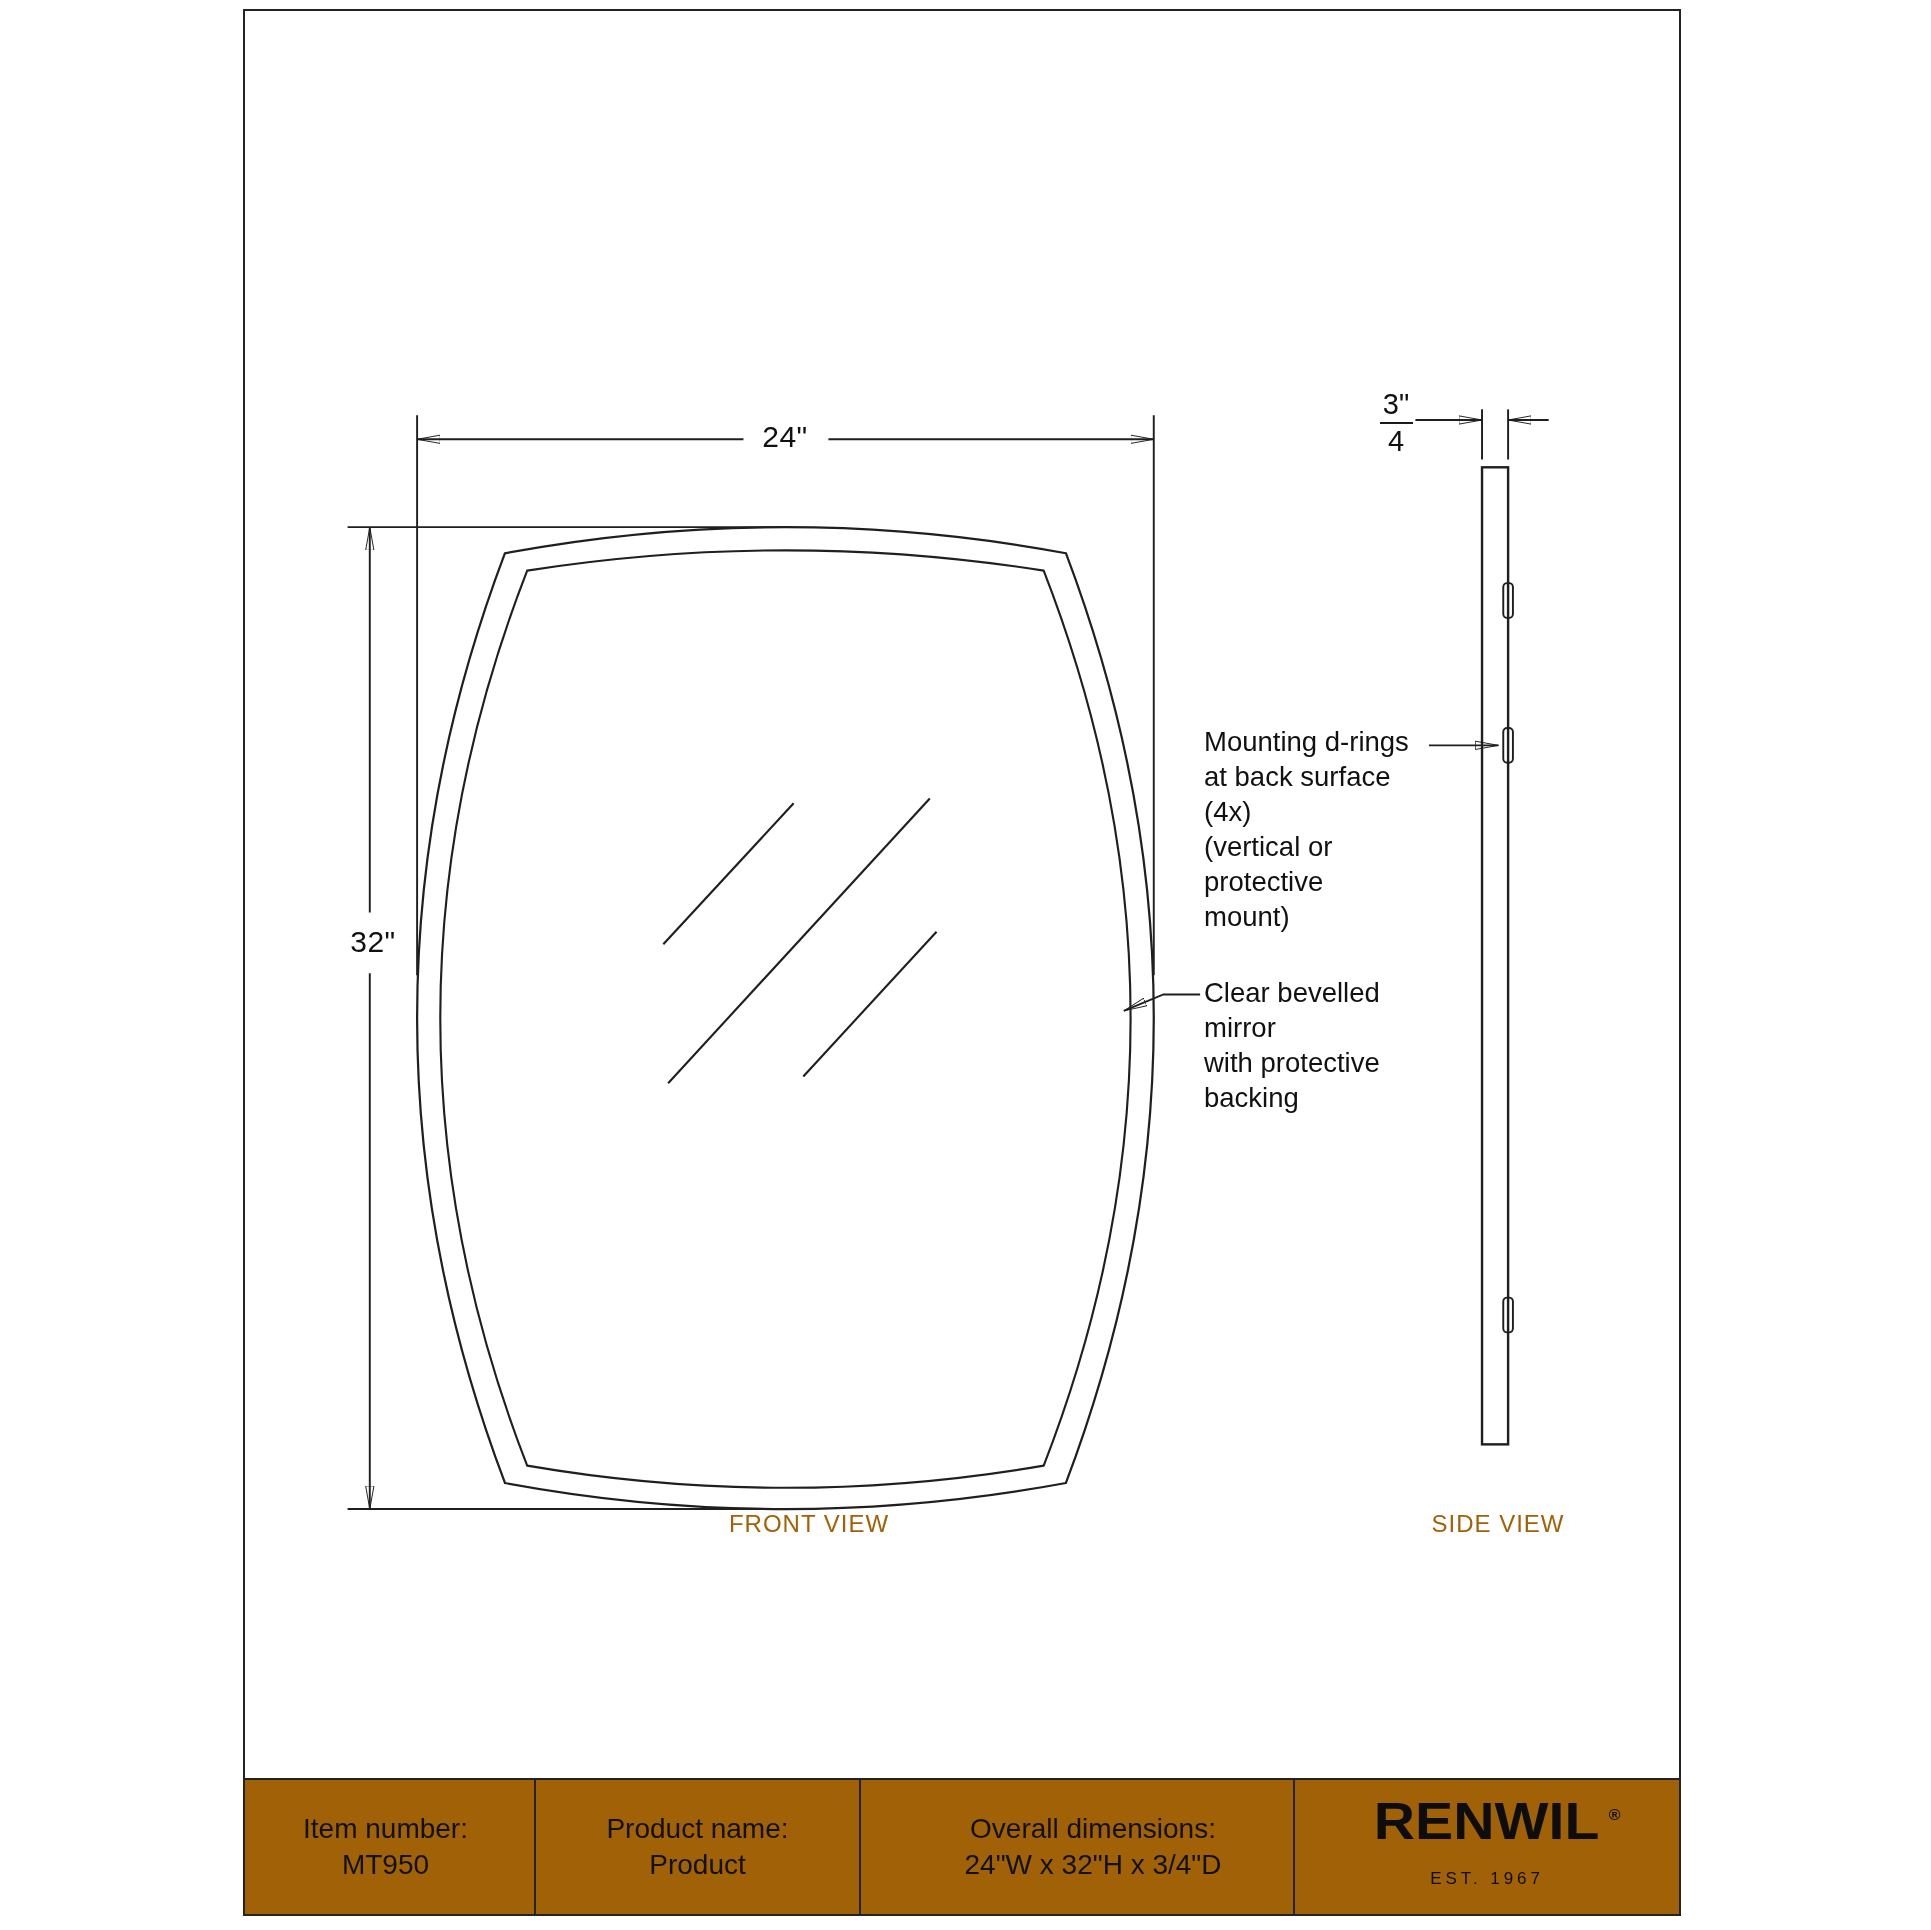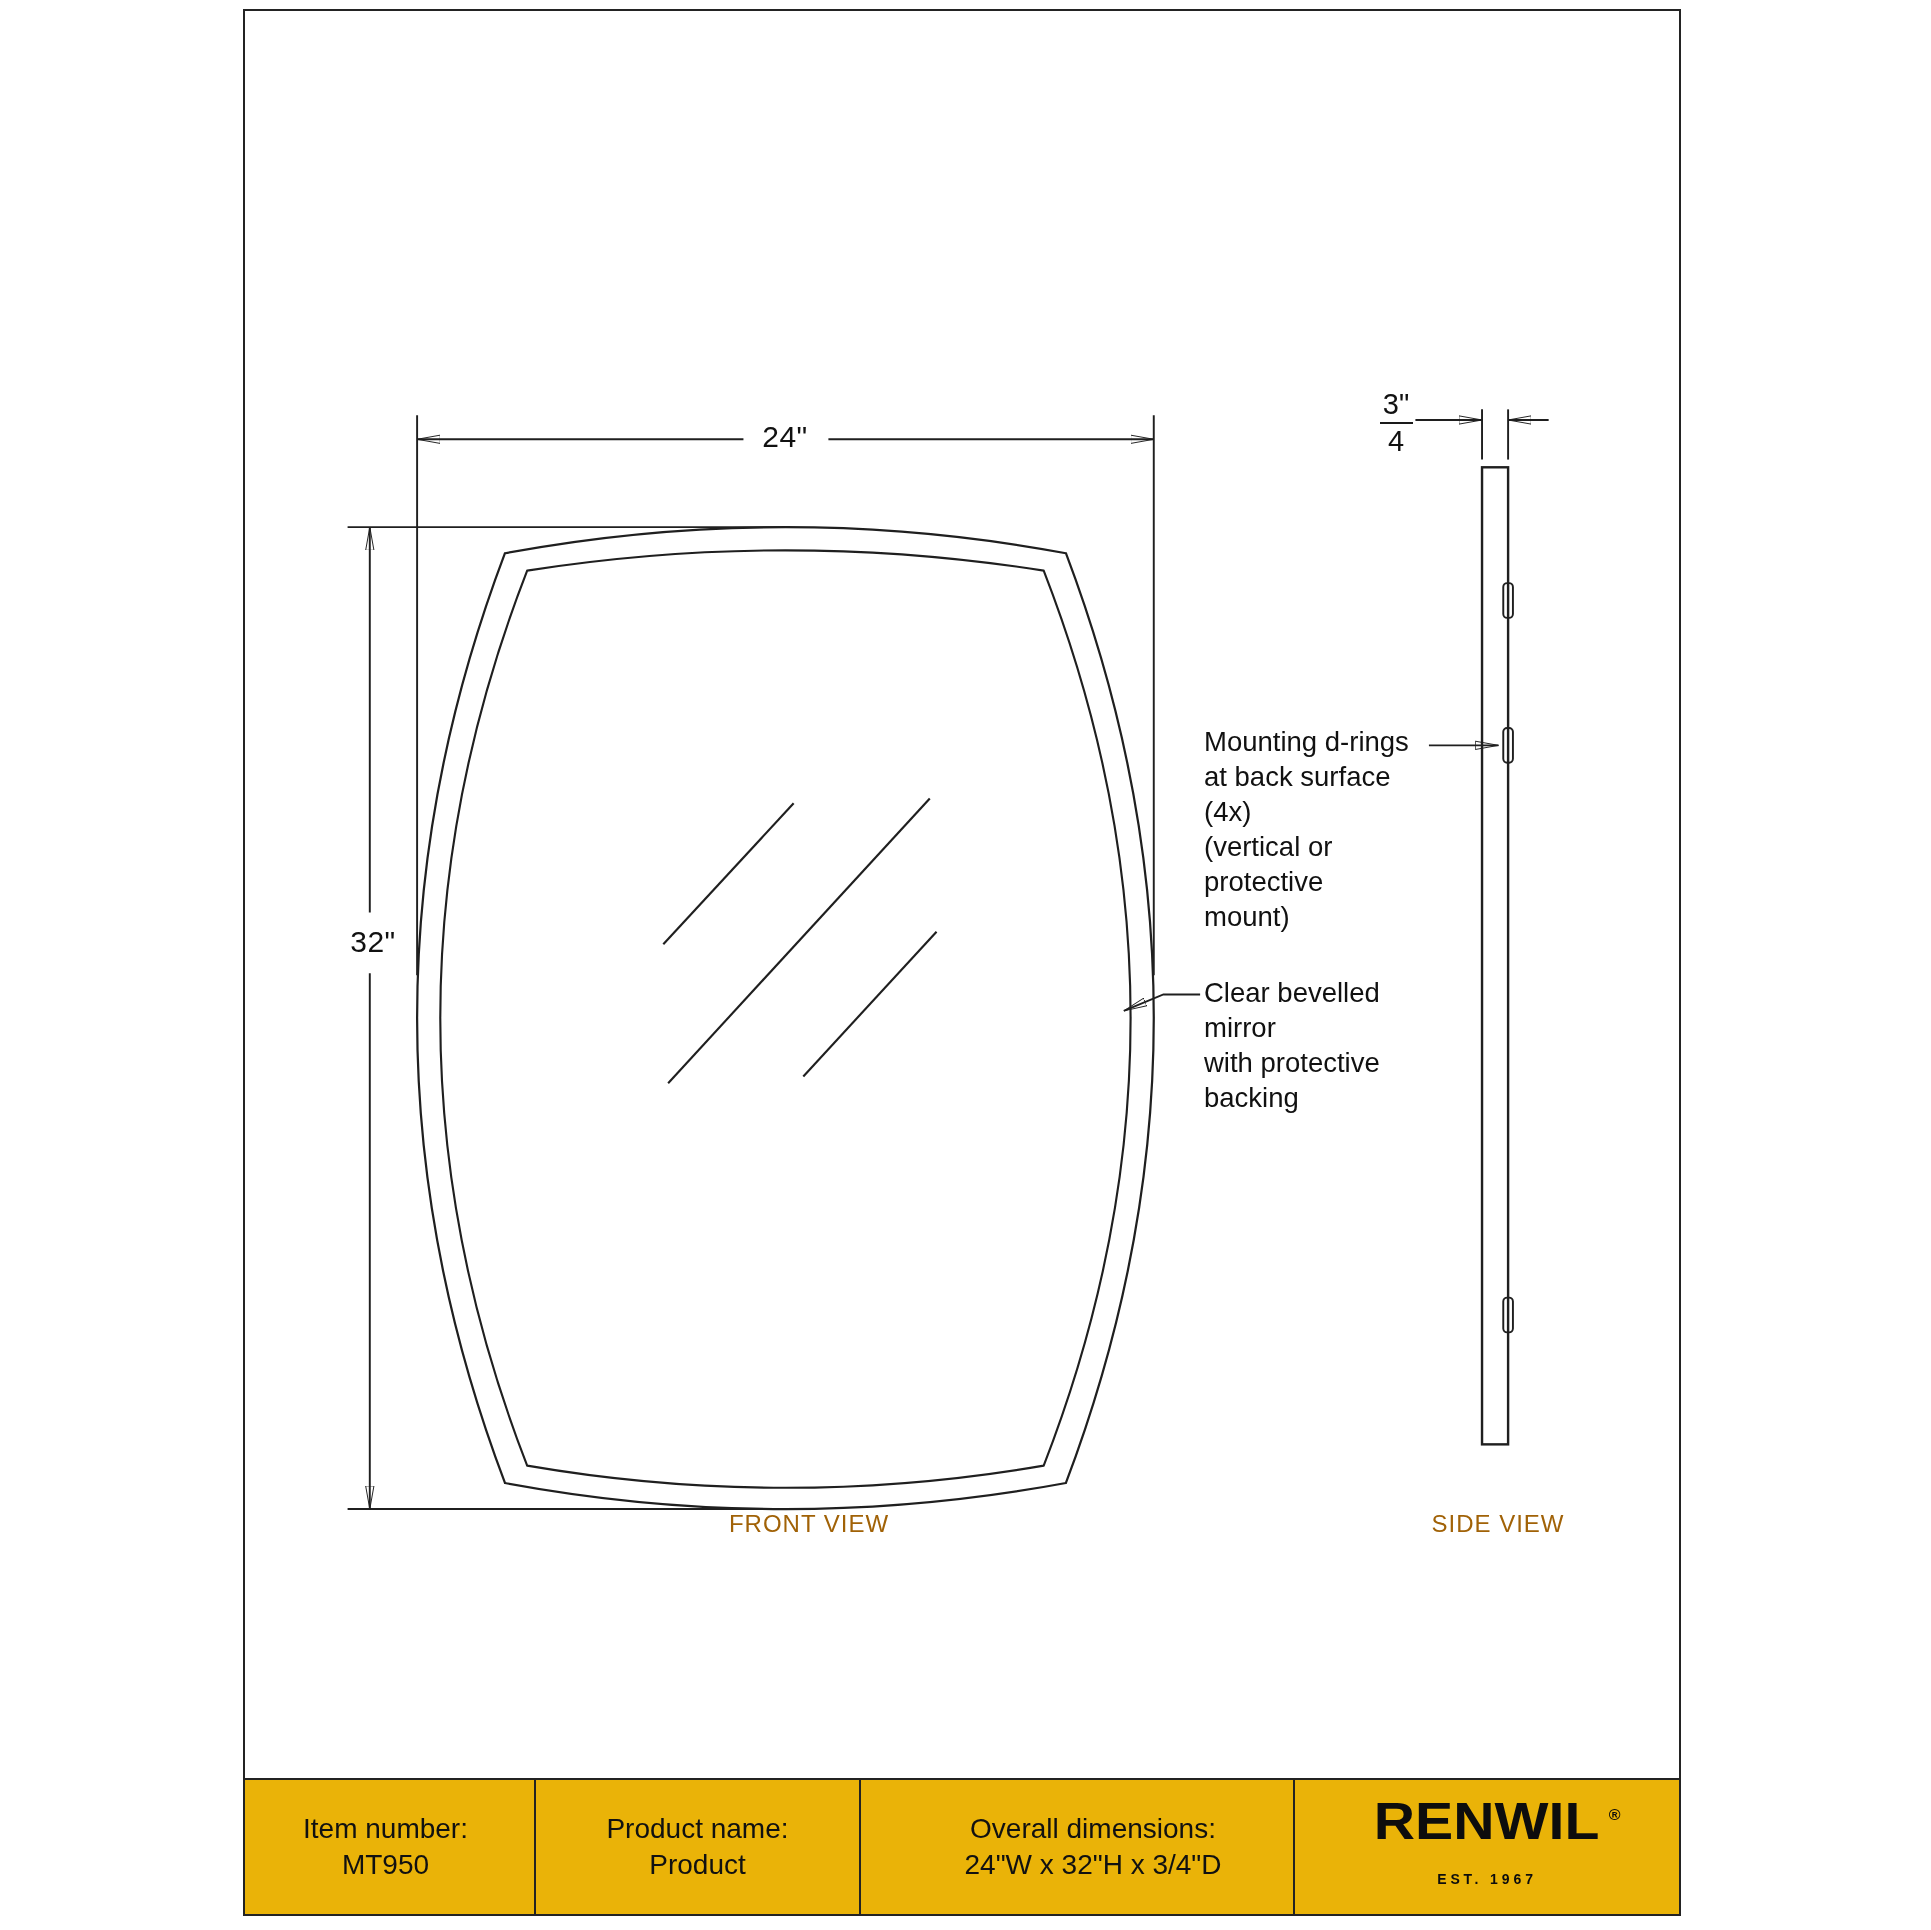--- a/index.html
+++ b/index.html
@@ -31,41 +31,41 @@
   .fraction{
     left:1375px;top:388px;width:42px;text-align:center;font-size:29px;color:#111;
   }
   .fraction .num{
     display:inline-block;min-width:33px;padding-bottom:1px;
     border-bottom:2.4px solid #1a1a1a;
   }
   .fraction .den{display:block;margin-top:1px;}
   #spec-table{
     left:243px;top:1778px;width:1438px;height:138px;box-sizing:border-box;
-    border:2.9px solid #232323;display:flex;background:#eab308;
+    border:2.9px solid #232323;display:flex;background:#a16207;
   }
   .cell{
     box-sizing:border-box;display:flex;flex-direction:column;
     justify-content:center;align-items:center;text-align:center;
     font-size:28px;line-height:36px;color:#111;
   }
   .cell + .cell{border-left:2.9px solid #232323;}
   #cell-item{width:281px;}
   #cell-product{width:325px;margin-left:8px;}
   #cell-dims{width:434px;padding-left:32px;}
   #cell-brand{width:391px;flex:1;gap:13px;}
   .brand-word{
     font-weight:bold;font-size:52px;line-height:48px;letter-spacing:0px;
     transform:scaleX(1.1);display:inline-block;position:relative;color:#0d0d0d;
   }
   .brand-reg{
     position:absolute;top:-5.8px;right:-19.3px;font-size:14.5px;font-weight:bold;letter-spacing:0;
   }
   .brand-est{
-    font-weight:bold;font-size:14px;letter-spacing:3.9px;margin-top:3.9px;color:#0d0d0d;
+    font-weight:normal;font-size:17px;letter-spacing:3.9px;margin-top:3.9px;color:#0d0d0d;
   }
 </style>
 </head>
 <body>
 
 <div id="sheet">
 
   <div id="frame" class="abs"></div>
 
   <svg id="linework" class="abs" viewBox="0 0 2000 1999">

